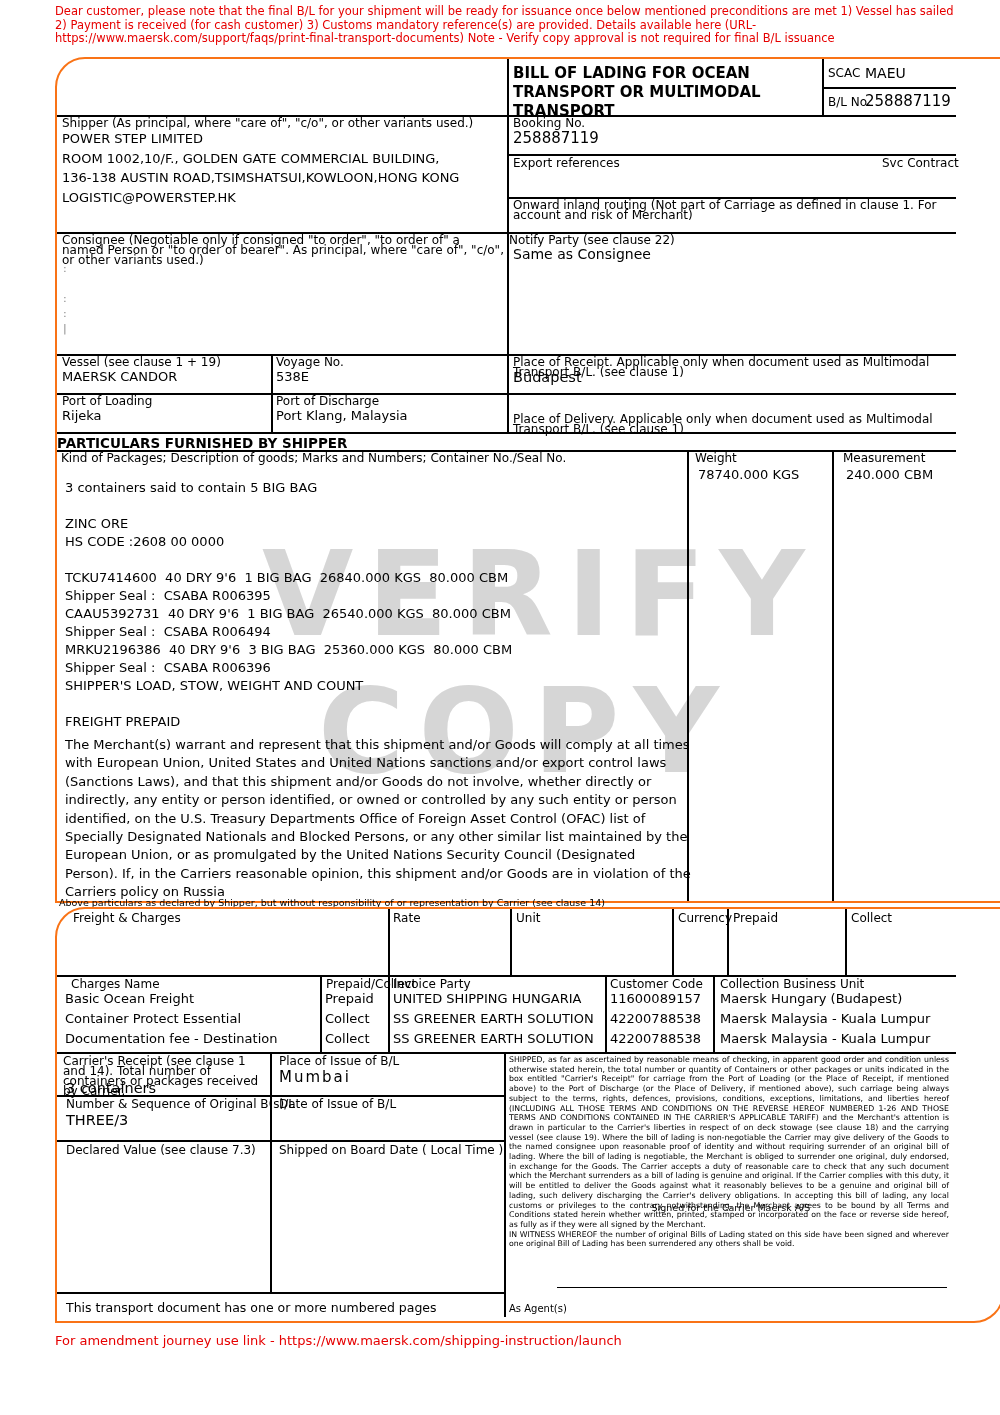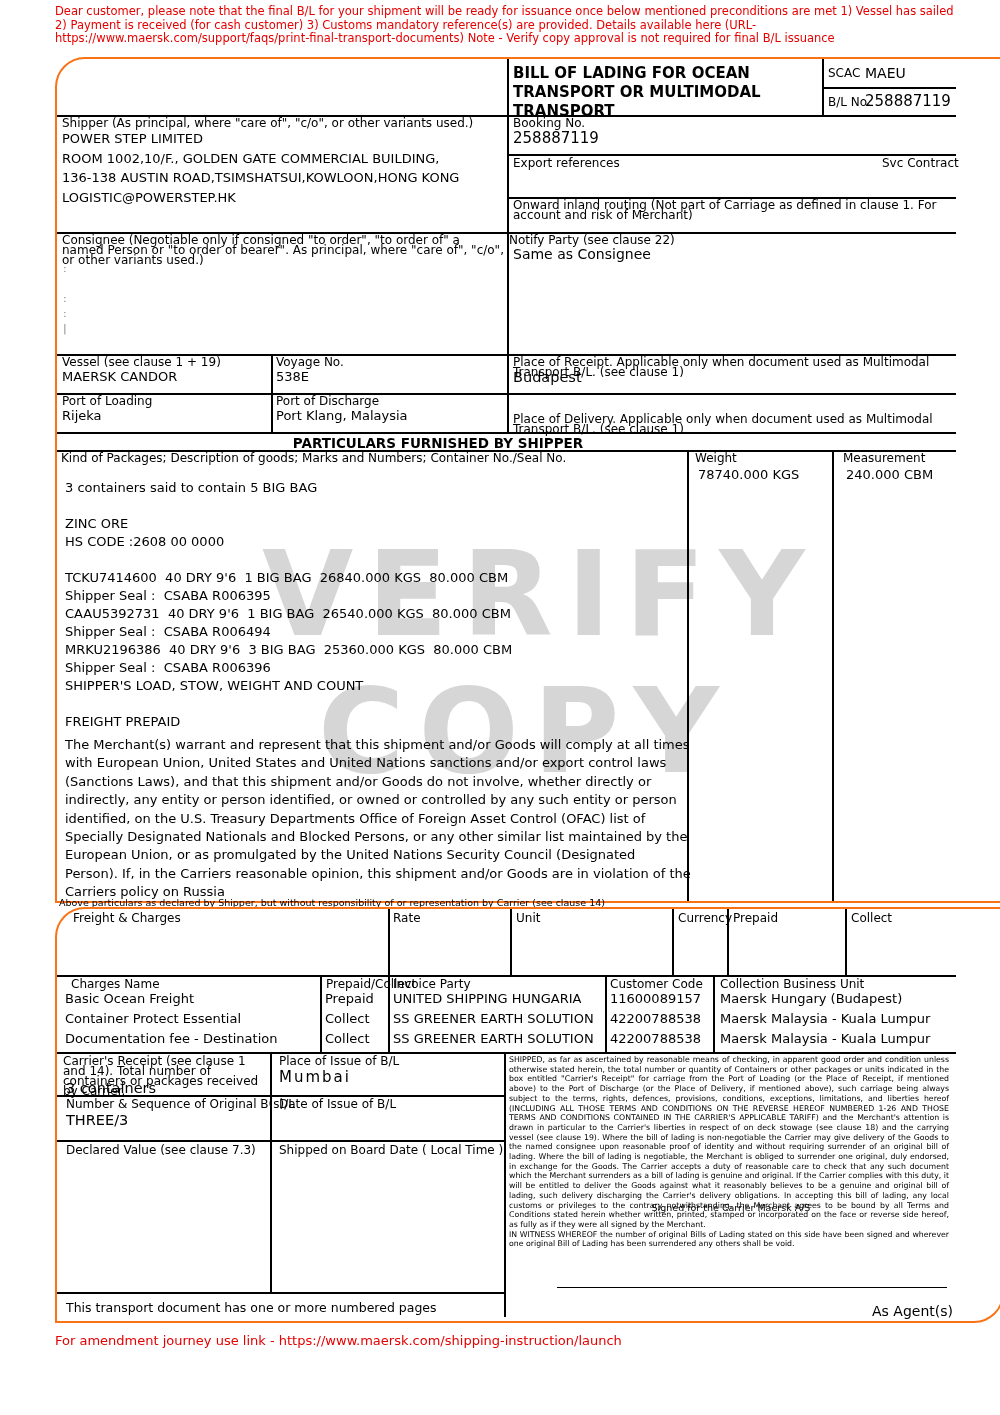--- a/index.html
+++ b/index.html
@@ -85,21 +85,21 @@
     <div class="abs" style="left:456px;top:310px;font-size:14.5px;">Budapest</div>
 
     <div class="hl" style="left:0;width:899px;top:334px;"></div>
     <div class="lbl" style="left:5px;top:337px;">Port of Loading</div>
     <div class="val" style="left:5px;top:348px;">Rijeka</div>
     <div class="lbl" style="left:219px;top:337px;">Port of Discharge</div>
     <div class="val" style="left:219px;top:348px;">Port Klang, Malaysia</div>
     <div class="lbl" style="left:456px;top:337px;width:438px;margin-top:18px;">Place of Delivery. Applicable only when document used as Multimodal Transport B/L. (see clause 1)</div>
 
     <div class="hl" style="left:0;width:899px;top:373px;"></div>
-    <div class="abs" style="left:0;top:375.5px;width:762px;text-align:center;font-size:13.5px;font-weight:bold;">PARTICULARS FURNISHED BY SHIPPER</div>
+    <div class="abs" style="left:0;top:375.5px;width:762px;text-align:left;font-size:13.5px;font-weight:bold;">PARTICULARS FURNISHED BY SHIPPER</div>
     <div class="hl" style="left:0;width:899px;top:391px;"></div>
     <div class="vl" style="left:630px;top:391px;height:451px;"></div>
     <div class="vl" style="left:775px;top:391px;height:451px;"></div>
     <div class="lbl" style="left:4px;top:394px;width:600px;">Kind of Packages; Description of goods; Marks and Numbers;  Container No./Seal No.</div>
     <div class="lbl" style="left:638px;top:394px;">Weight</div>
     <div class="val" style="left:641px;top:407px;">78740.000 KGS</div>
     <div class="lbl" style="left:786px;top:394px;">Measurement</div>
     <div class="val" style="left:789px;top:407px;">240.000 CBM</div>
 
     <div class="abs" style="left:8px;top:421px;width:620px;">
@@ -188,21 +188,21 @@
     <div class="abs" style="left:222px;top:159px;font-size:15px;letter-spacing:2px;">Mumbai</div>
     <div class="lbl" style="left:222px;top:190px;">Date of Issue of B/L</div>
     <div class="lbl" style="left:222px;top:236px;">Shipped on Board Date ( Local Time )</div>
 
     <div class="abs terms" style="left:452px;top:146px;width:440px;">
       <div>SHIPPED, as far as ascertained by reasonable means of checking, in apparent good order and condition unless otherwise stated herein, the total number or quantity of Containers or other packages or units indicated in the box entitled "Carrier's Receipt" for carriage from the Port of Loading (or the Place of Receipt, if mentioned above) to the Port of Discharge (or the Place of Delivery, if mentioned above), such carriage being always subject to the terms, rights, defences, provisions, conditions, exceptions, limitations, and liberties hereof (INCLUDING ALL THOSE TERMS AND CONDITIONS ON THE REVERSE HEREOF NUMBERED 1-26 AND THOSE TERMS AND CONDITIONS CONTAINED IN THE CARRIER'S APPLICABLE TARIFF) and the Merchant's attention is drawn in particular to the Carrier's liberties in respect of on deck stowage (see clause 18) and the carrying vessel (see clause 19). Where the bill of lading is non-negotiable the Carrier may give delivery of the Goods to the named consignee upon reasonable proof of identity and without requiring surrender of an original bill of lading. Where the bill of lading is negotiable, the Merchant is obliged to surrender one original, duly endorsed, in exchange for the Goods.  The Carrier accepts a duty of reasonable care to check that any such document which the Merchant surrenders as a bill of lading is genuine and original.  If the Carrier complies with this duty, it will be entitled to deliver the Goods against what it reasonably believes to be a genuine and original bill of lading, such delivery discharging the Carrier's delivery obligations. In accepting this bill of lading, any local customs or privileges to the contrary notwithstanding, the Merchant agrees to be bound by all Terms and Conditions stated herein whether written, printed, stamped or incorporated on the face or reverse side hereof, as fully as if they were all signed by the Merchant.</div>
       <div>IN WITNESS WHEREOF the number of original Bills of Lading stated on this side have been signed and wherever one original Bill of Lading has been surrendered any others shall be void.</div>
     </div>
     <div class="abs" style="left:452px;top:293px;width:444px;text-align:center;font-size:9.5px;">Signed for the Carrier Maersk A/S</div>
     <div class="hl" style="left:500px;width:390px;top:378px;height:1px;"></div>
-    <div class="abs" style="left:452px;top:394px;width:444px;text-align:right;font-size:14px;">As Agent(s)</div>
+    <div class="abs" style="left:452px;top:394px;width:444px;text-align:left;font-size:10px;">As Agent(s)</div>
 
     <div class="hl" style="left:0;width:447px;top:383px;"></div>
     <div class="abs" style="left:9px;top:391px;font-size:12.5px;">This transport document has one or more numbered pages</div>
   </div>
 
   <div class="abs red content" style="left:55px;top:1333px;font-size:13px;">For amendment journey use link - https://www.maersk.com/shipping-instruction/launch</div>
 
 </div>
 
 </body></html>

